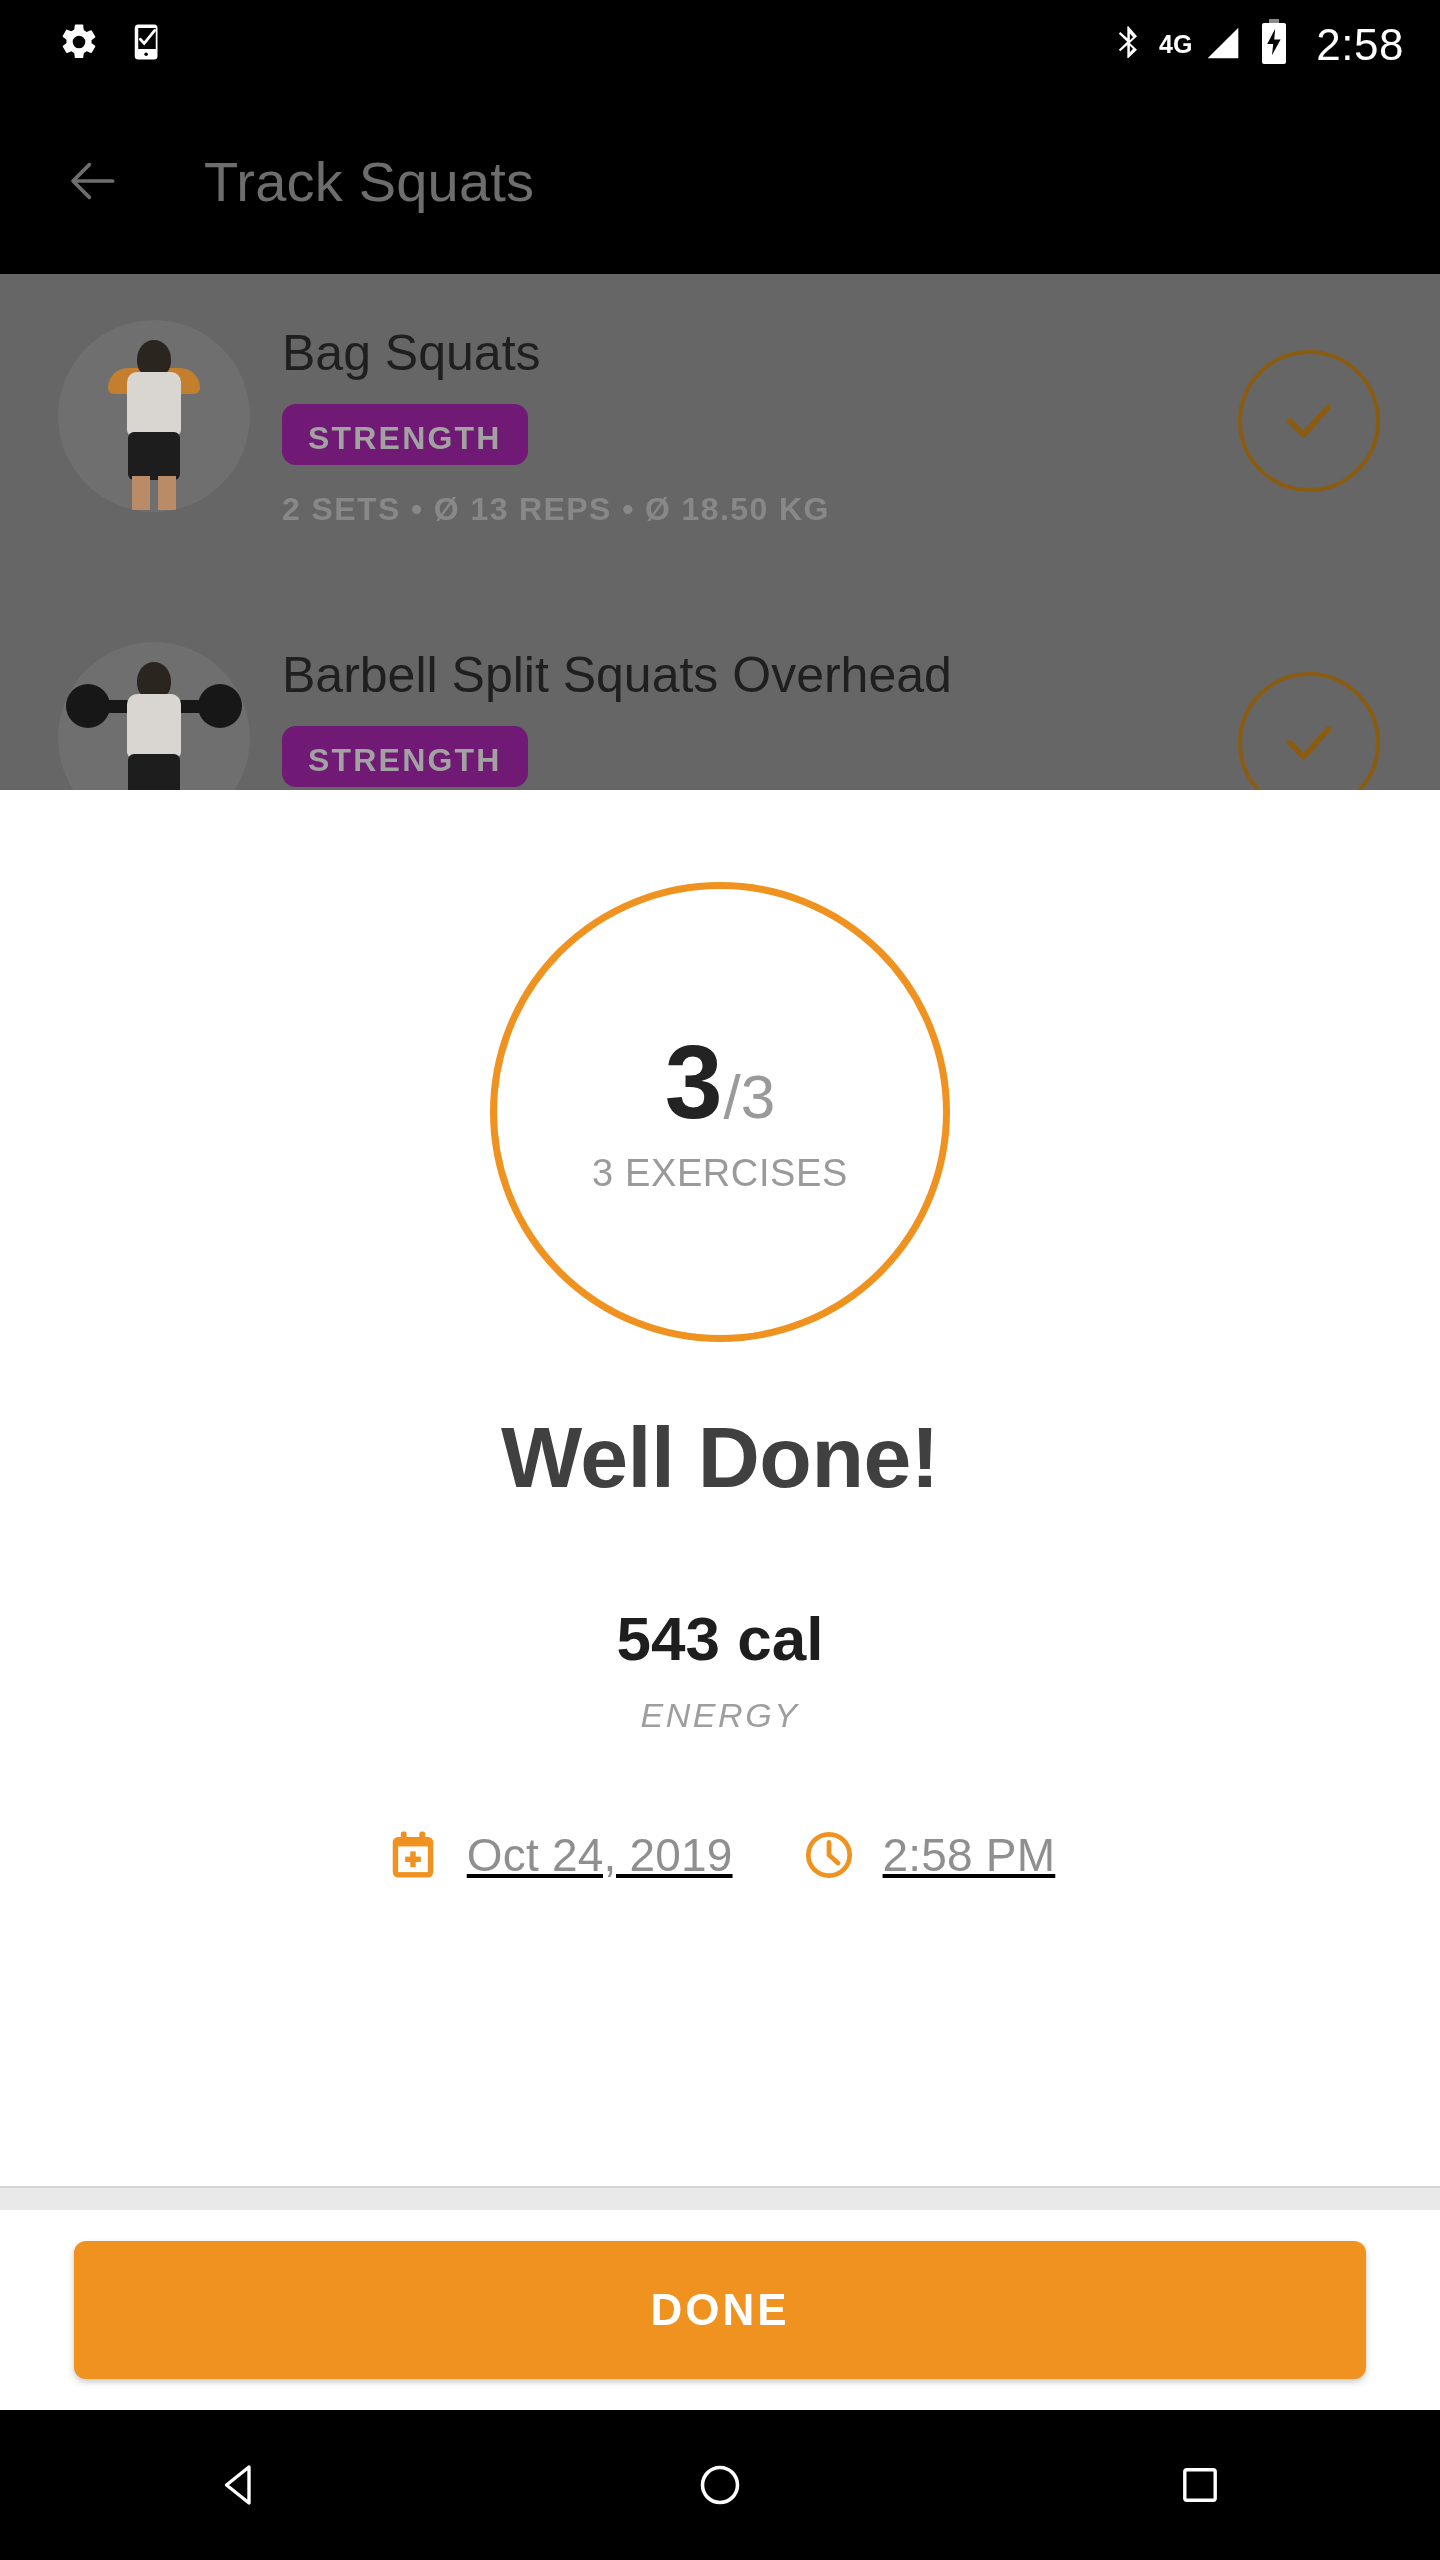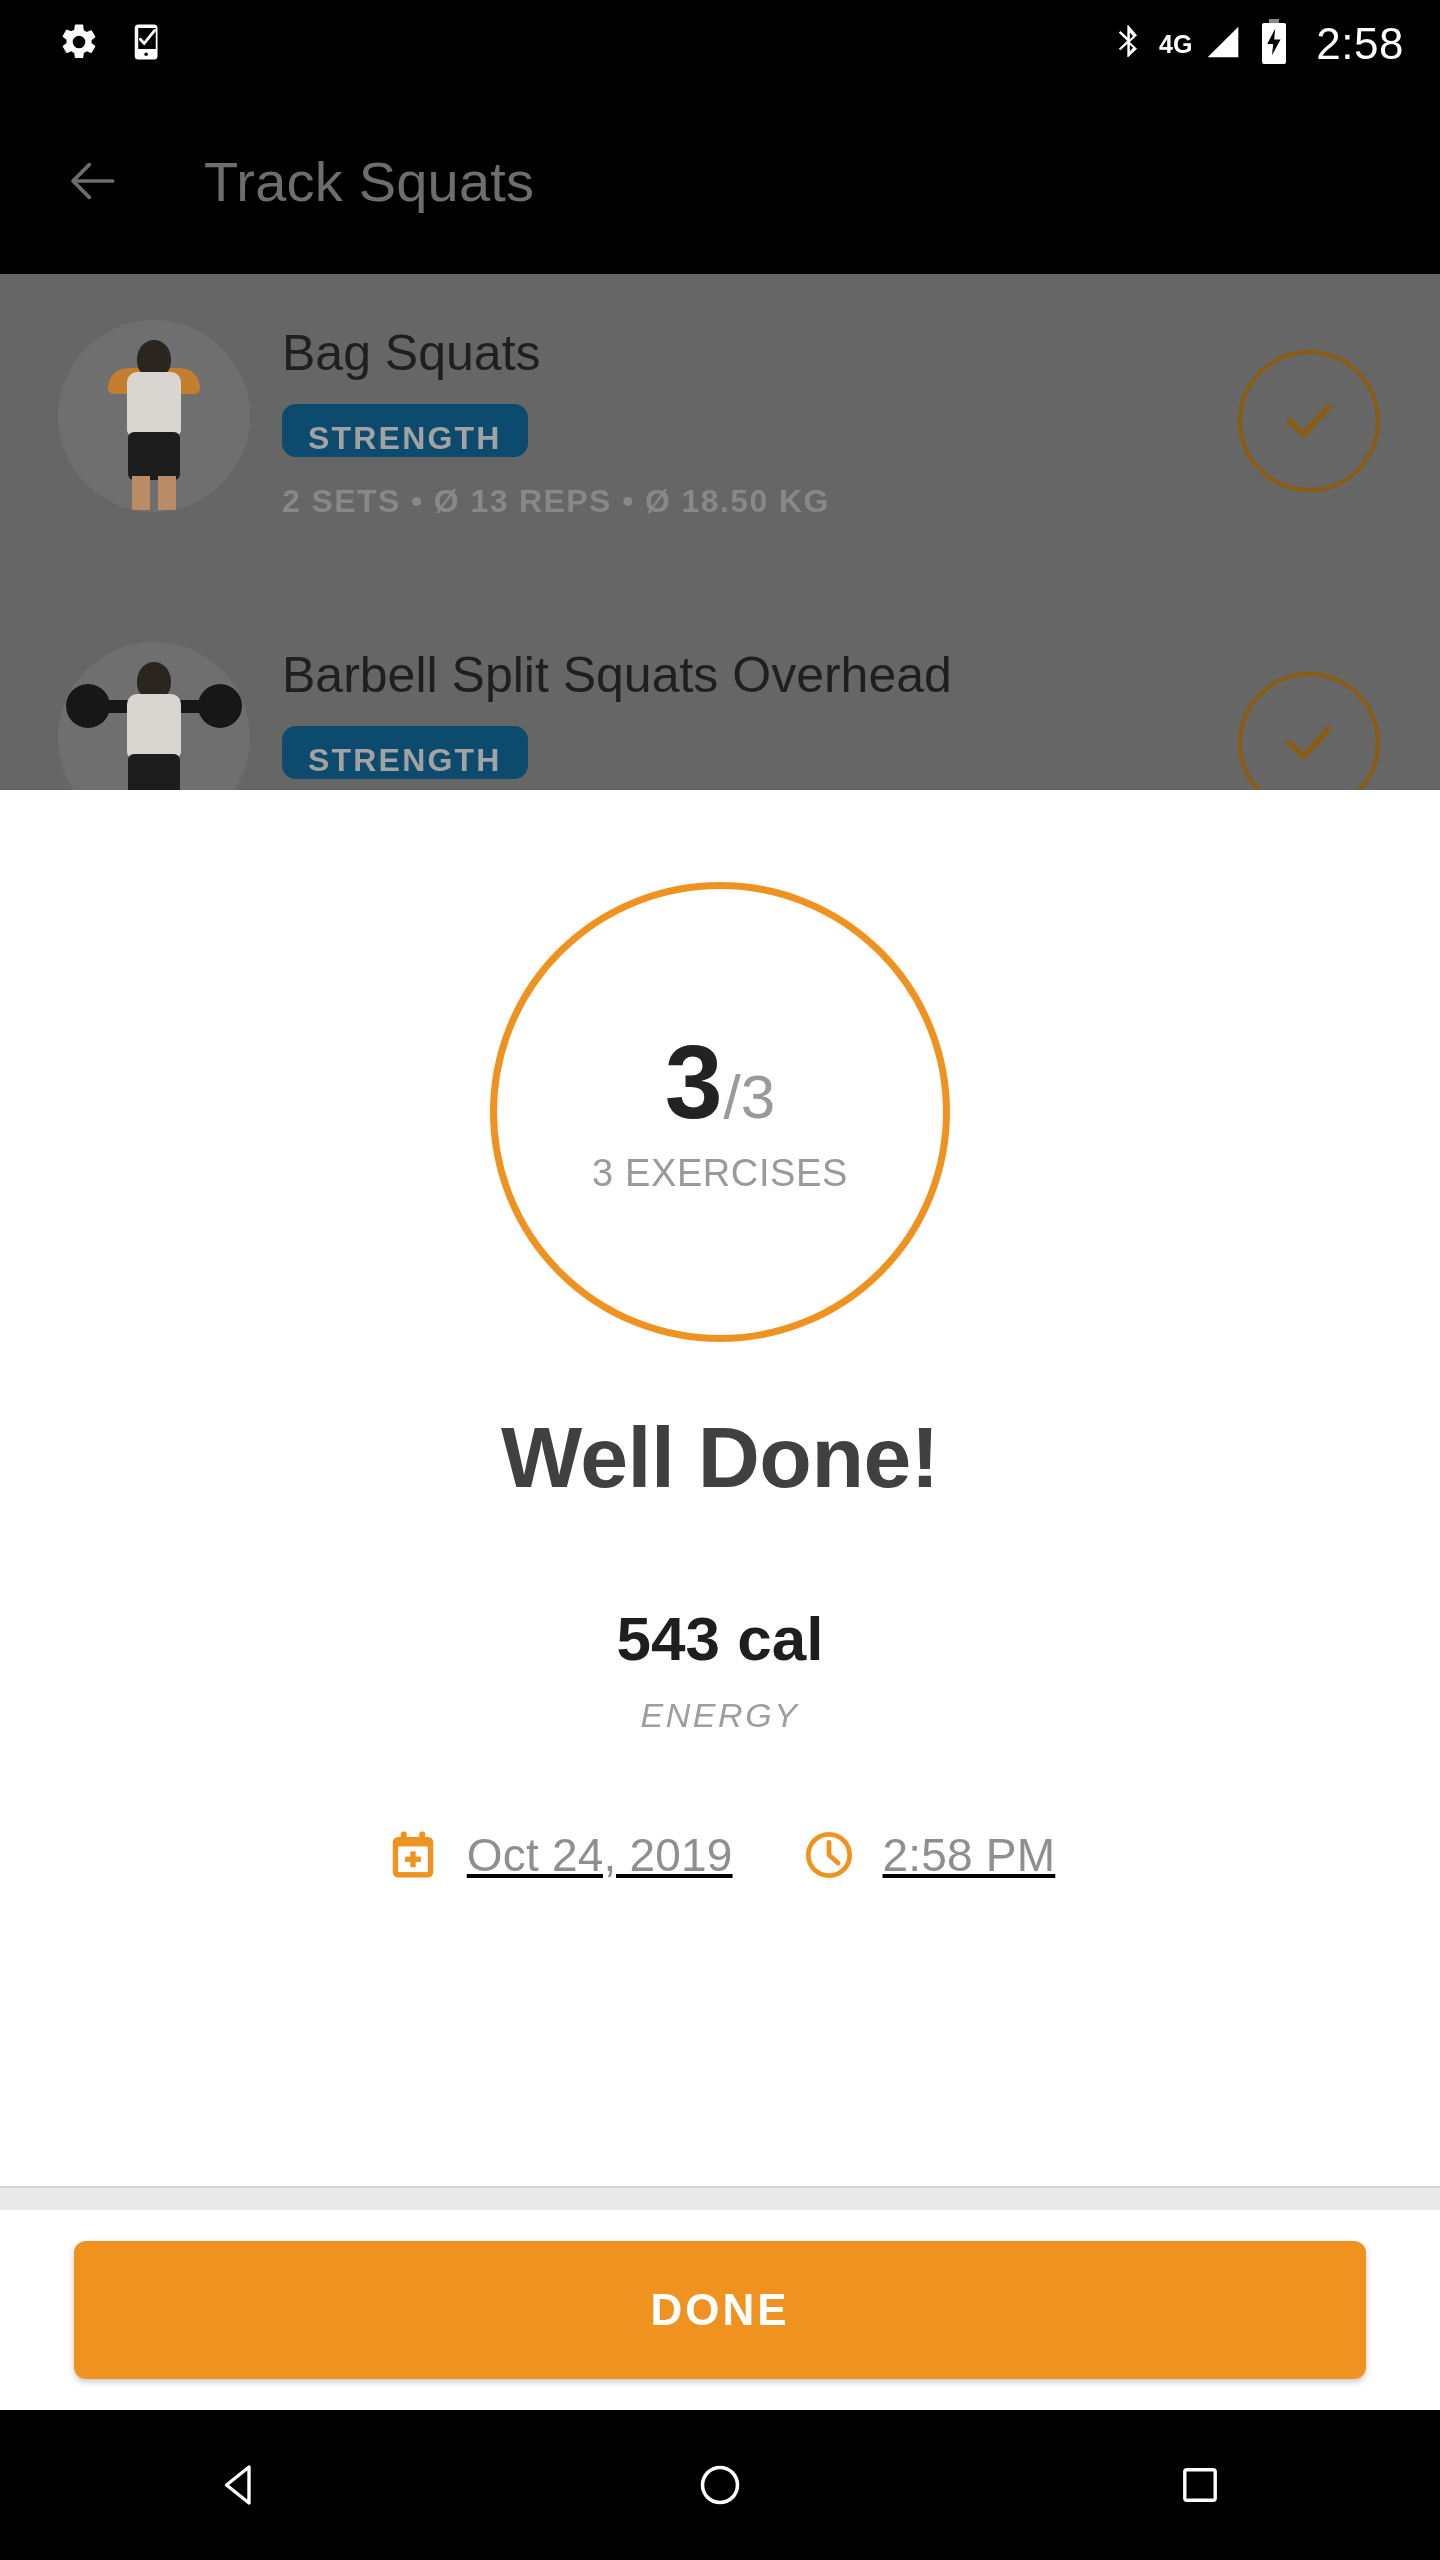--- a/index.html
+++ b/index.html
@@ -37,21 +37,21 @@
   }
   .status-left {
     display: flex;
     align-items: center;
     gap: 26px;
     margin-left: 58px;
   }
   .status-right {
     margin-left: auto;
     display: flex;
-    align-items: center;
+    align-items: flex-end;
     gap: 12px;
     margin-right: 36px;
   }
   .sb-icon { display: block; }
   .status-time {
     color: #ffffff;
     font-size: 44px;
     letter-spacing: 0.5px;
     margin-left: 14px;
     font-family: "Liberation Sans", sans-serif;
@@ -192,25 +192,25 @@
   .ex-title {
     color: #1f1f1f;
     font-size: 50px;
     line-height: 1;
     margin-top: 8px;
     white-space: nowrap;
   }
   .badge {
     display: inline-block;
     margin-top: 26px;
-    background: #0c4a6e;
+    background: #701a75;
     color: #a2a2a2;
     font-size: 32px;
     letter-spacing: 2.2px;
-    padding: 16px 26px 0 26px;
+    padding: 16px 26px 8px 26px;
     border-radius: 14px;
     font-weight: bold;
   }
   .ex-meta {
     margin-top: 26px;
     color: #888888;
     font-size: 32px;
     letter-spacing: 1.4px;
     font-weight: bold;
     white-space: nowrap;

